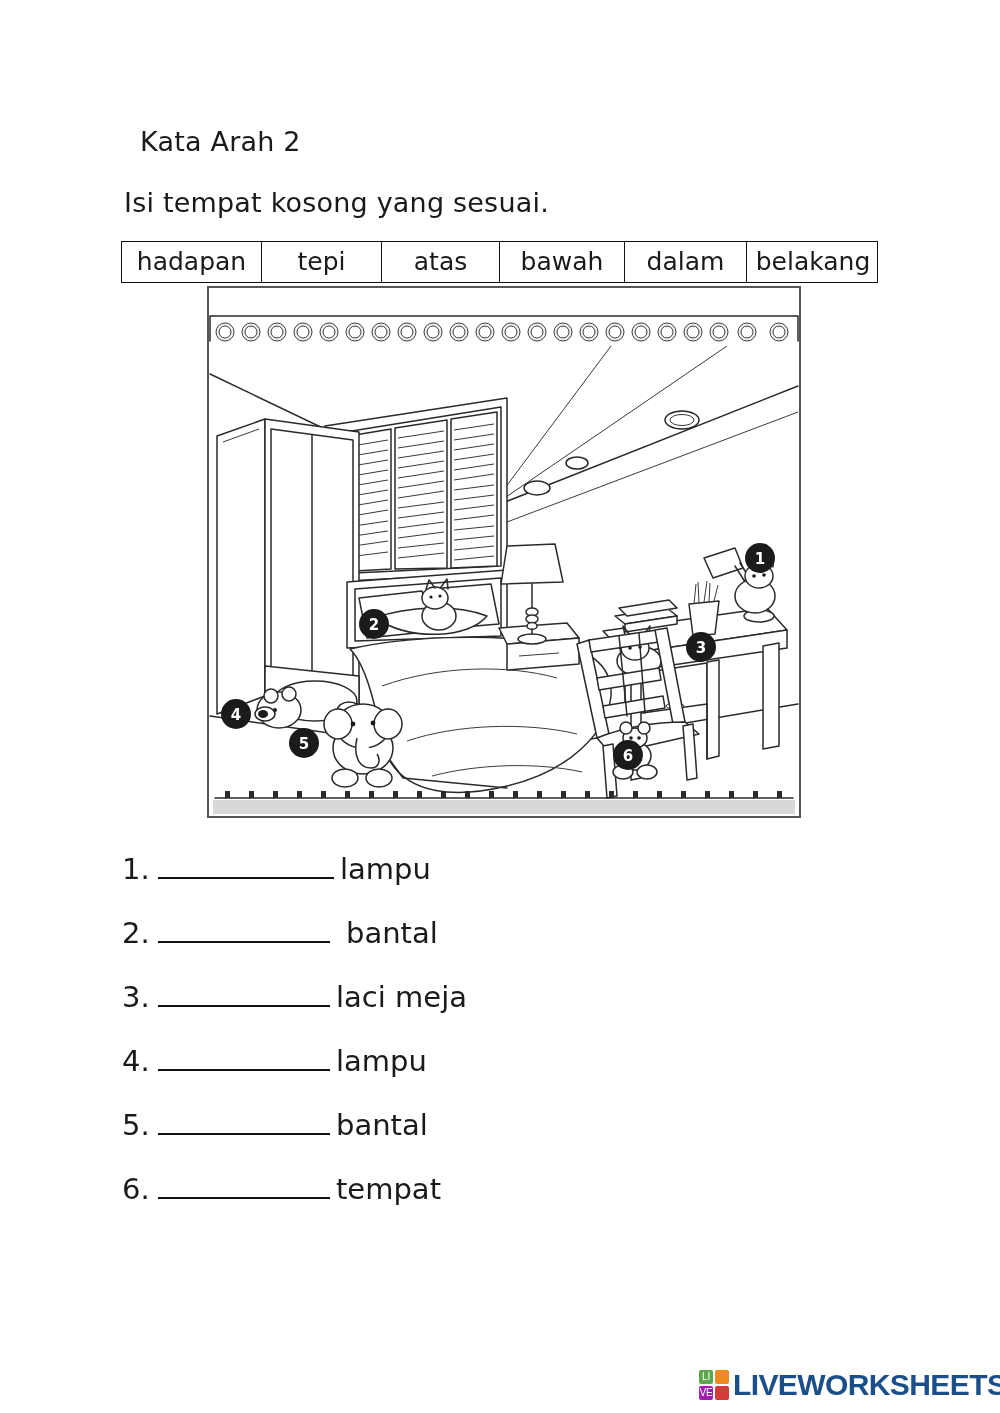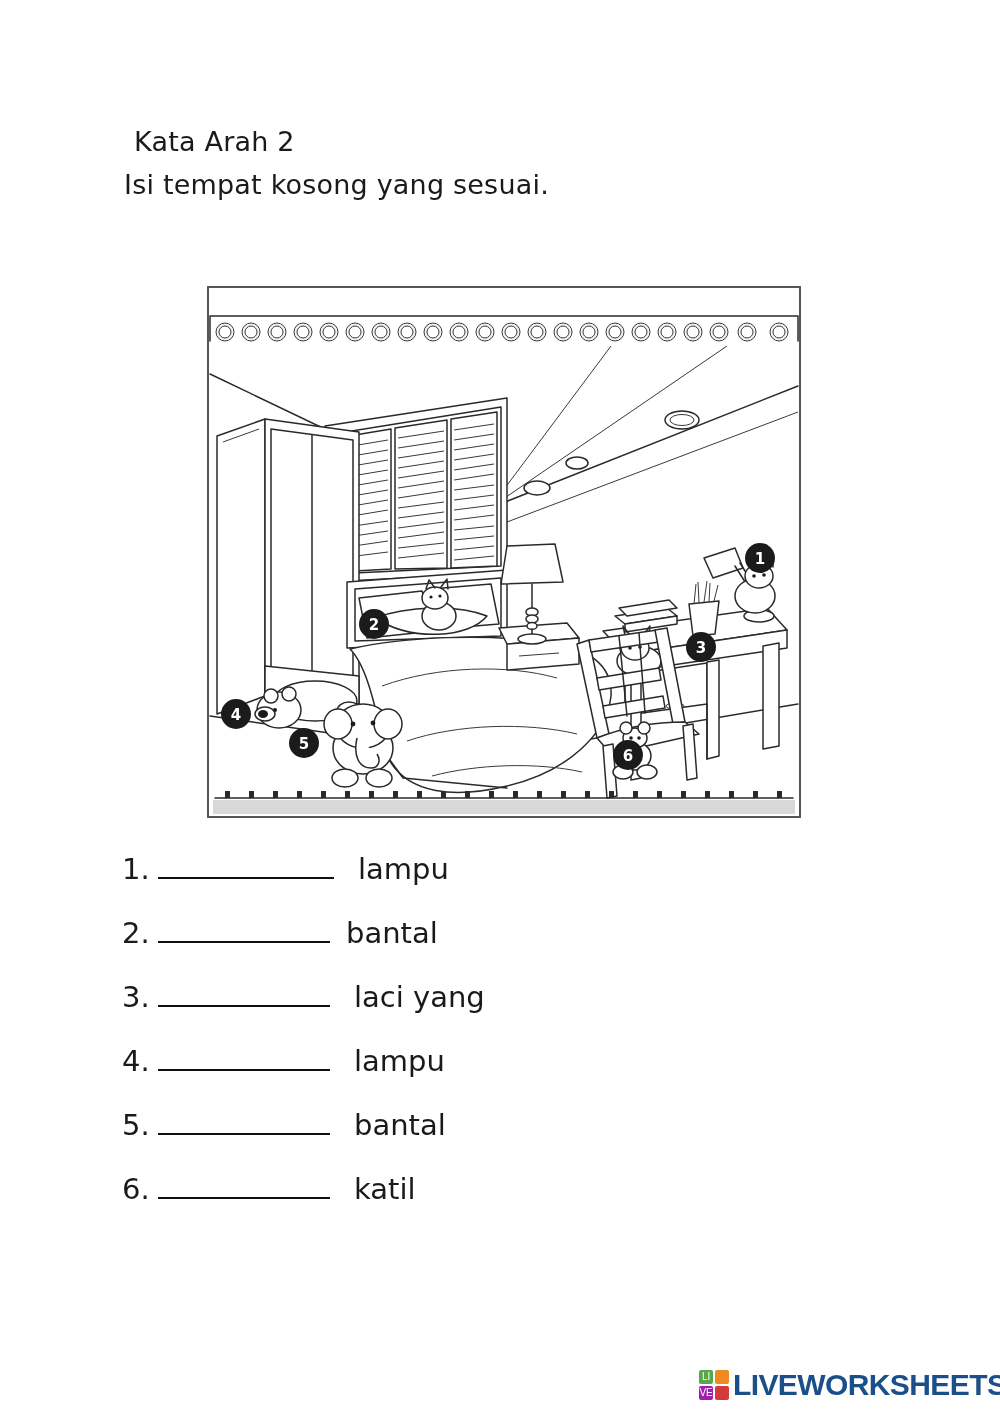--- a/index.html
+++ b/index.html
@@ -22,30 +22,30 @@
     position: absolute;
     left: 0; top: 0;
     width: 1000px;
     height: 1413px;
     background: #fff;
   }
 
   
   .title {
     position: absolute;
-    left: 134px;
+    left: 140px;
     top: 126px;
     font-size: 27px;
     letter-spacing: .2px;
     white-space: nowrap;
   }
   .instruction {
     position: absolute;
     left: 124px;
-    top: 169px;
+    top: 187px;
     font-size: 27px;
     letter-spacing: .2px;
     white-space: nowrap;
   }
 
   
   .wordbank {
     position: absolute;
     left: 121px;
     top: 241px;
@@ -100,21 +100,21 @@
   }
   .qnum { width: 34px; flex: 0 0 auto; }
   .qblank {
     display: inline-block;
     border-bottom: 2.6px solid #111;
     height: 24px;
     margin: 0 0 0 2px;
     flex: 0 0 auto;
   }
   .qlabel { flex: 0 0 auto; }
-  .gap-wide { margin-left: 24px; }
+  .gap-wide { margin-left: 6px; }
   .gap-none { margin-left: 16px; }
 
   
   .lw-logo {
     position: absolute;
     left: 699px;
     top: 1368px;
     display: flex;
     align-items: center;
     height: 34px;
@@ -150,20 +150,28 @@
 </style>
 </head>
 <body>
 
 <div class="sheet">
 
   <div class="title">Kata Arah 2</div>
 
   <div class="instruction">Isi tempat kosong yang sesuai.</div>
 
+  <div class="wordbank">
+    <div class="wb-cell wb-w0">hadapan</div>
+    <div class="wb-cell wb-w1">tepi</div>
+    <div class="wb-cell wb-w2">atas</div>
+    <div class="wb-cell wb-w3">bawah</div>
+    <div class="wb-cell wb-w4">dalam</div>
+    <div class="wb-cell wb-w5">belakang</div>
+  </div>
 
   <div class="illus-wrap">
     <svg viewBox="0 0 594 542" xmlns="http://www.w3.org/2000/svg">
       <defs>
         <style>
           .ln { fill:none; stroke:#2a2a2a; stroke-width:1.5; stroke-linejoin:round; stroke-linecap:round; }
           .lnt { fill:none; stroke:#3a3a3a; stroke-width:1; }
           .wh { fill:#ffffff; stroke:#2a2a2a; stroke-width:1.5; stroke-linejoin:round; }
           .wh2 { fill:#ffffff; stroke:#3a3a3a; stroke-width:1; }
           .gry { fill:#f2f2f2; stroke:#3a3a3a; stroke-width:1; }
@@ -517,39 +525,39 @@
 
     <div class="qrow">
       <span class="qnum">2.</span>
       <span class="qblank" style="width:172px;"></span>
       <span class="qlabel gap-none">bantal</span>
     </div>
 
     <div class="qrow">
       <span class="qnum">3.</span>
       <span class="qblank" style="width:172px;"></span>
-      <span class="qlabel gap-wide">laci yang</span>
+      <span class="qlabel gap-wide">laci meja</span>
     </div>
 
     <div class="qrow">
       <span class="qnum">4.</span>
       <span class="qblank" style="width:172px;"></span>
       <span class="qlabel gap-wide">lampu</span>
     </div>
 
     <div class="qrow">
       <span class="qnum">5.</span>
       <span class="qblank" style="width:172px;"></span>
       <span class="qlabel gap-wide">bantal</span>
     </div>
 
     <div class="qrow">
       <span class="qnum">6.</span>
       <span class="qblank" style="width:172px;"></span>
-      <span class="qlabel gap-wide">katil</span>
+      <span class="qlabel gap-wide">tempat</span>
     </div>
 
   </div>
 
   <div class="lw-logo">
     <div class="lw-grid">
       <div class="lw-tile" style="background:#5aa64b;">LI</div>
       <div class="lw-tile" style="background:#ef8a22;"></div>
       <div class="lw-tile" style="background:#a21caf;">VE</div>
       <div class="lw-tile" style="background:#d33b3b;"></div>

